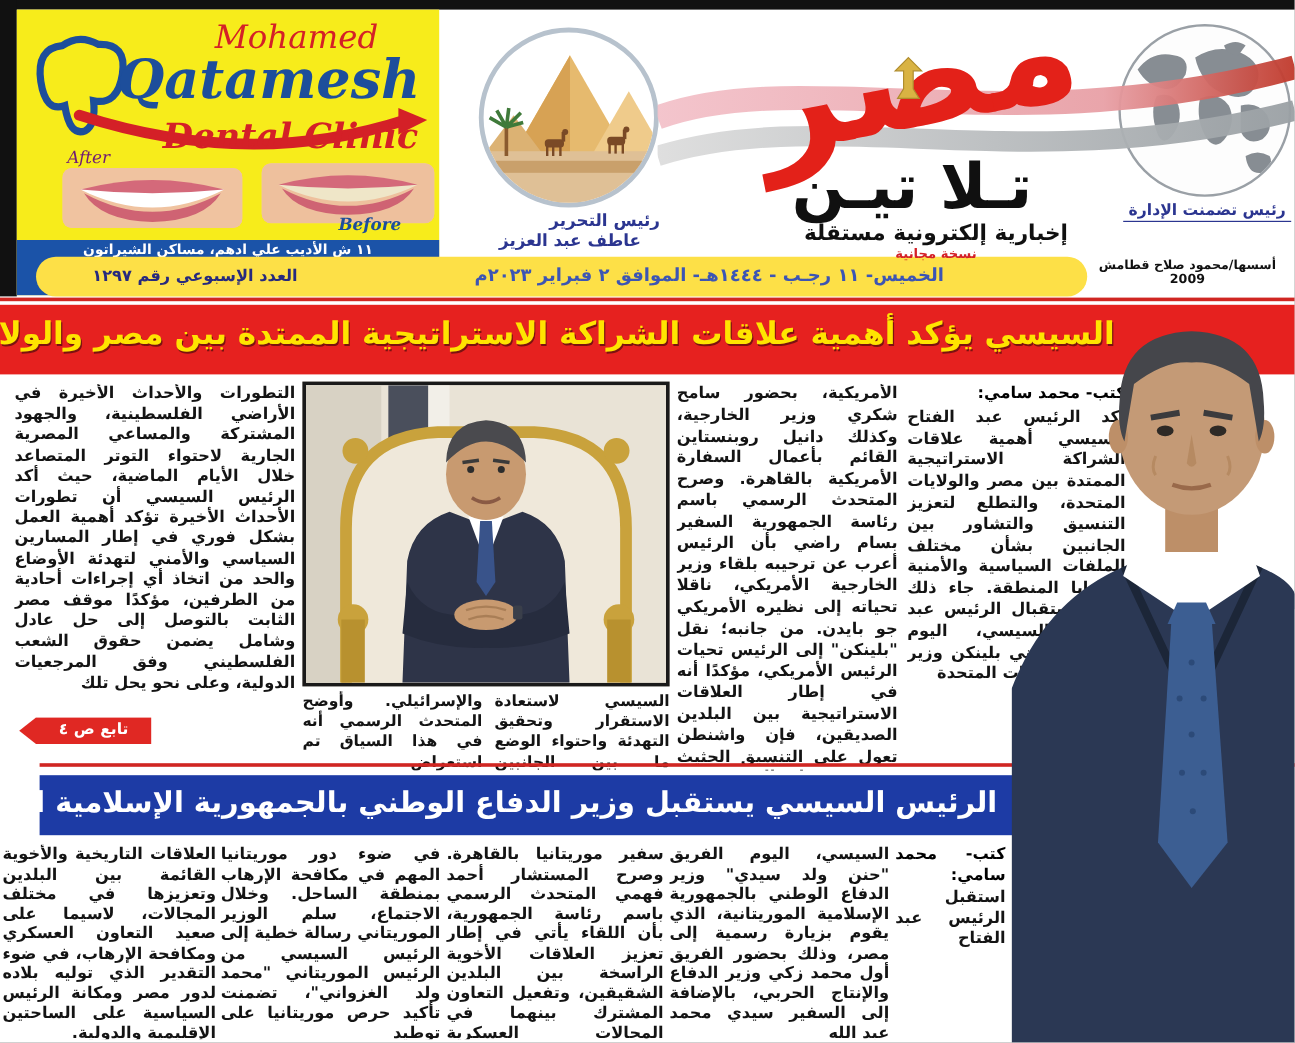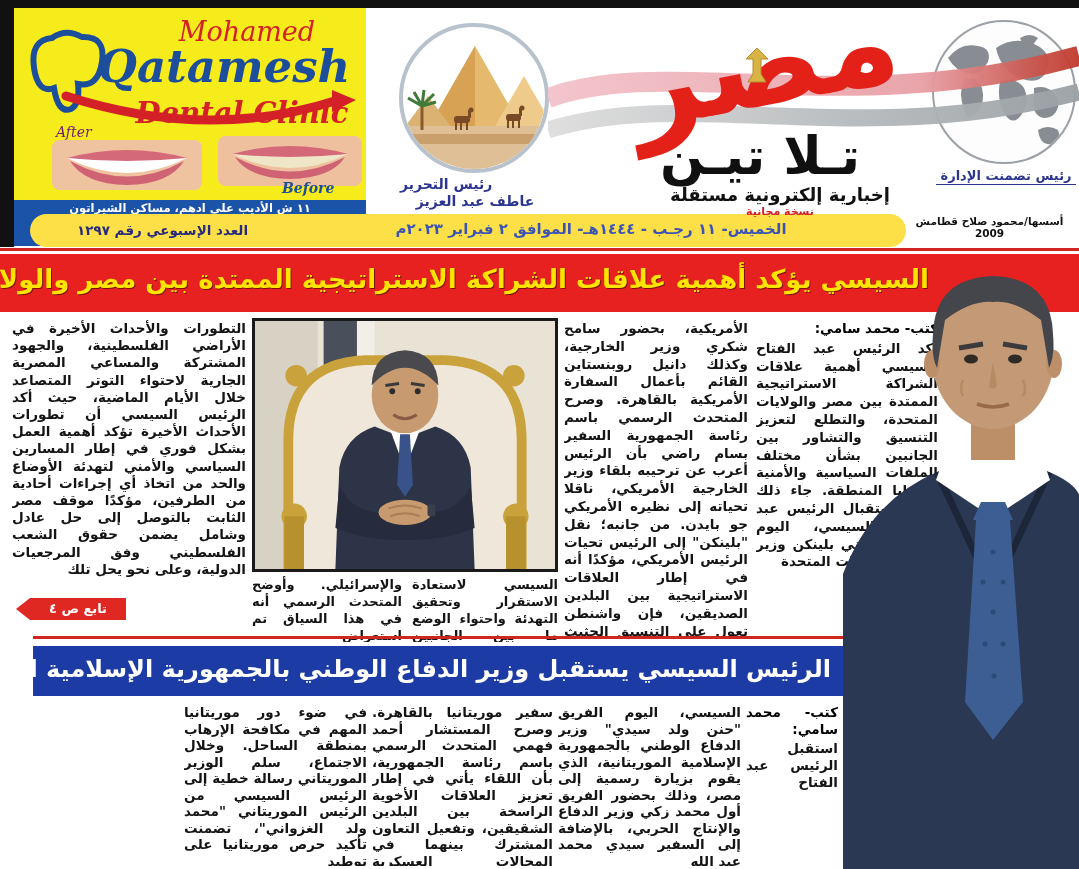--- a/index.html
+++ b/index.html
@@ -156,21 +156,21 @@
   </div>
   <svg class="abs" style="left:744px;top:46px;z-index:5;" width="26" height="38" viewBox="0 0 26 38">
     <path d="M13,2 L24,13 L17,13 L17,28 L22,36 L4,36 L9,28 L9,13 L2,13 Z" fill="#d9b343" stroke="#b08d2e" stroke-width="1"></path>
   </svg>
   <div class="abs" style="left:595px;top:126px;width:330px;text-align:center;z-index:4;">
     <span id="logo-sub">تـلا تيـن</span>
   </div>
   <div class="abs rtl bold" style="left:640px;top:184px;width:280px;text-align:center;font-size:18px;color:#101010;z-index:4;">إخبارية إلكترونية مستقلة</div>
   <div class="abs rtl bold" style="left:700px;top:205px;width:160px;text-align:center;font-size:11px;color:#d42027;z-index:4;">نسخة مجانية</div>
 
-  <div class="abs rtl bold navy" style="left:400px;top:176px;width:150px;text-align:left;font-size:14px;">رئيس التحرير</div>
+  <div class="abs rtl bold navy" style="left:400px;top:176px;width:150px;text-align:right;font-size:14px;">رئيس التحرير</div>
   <div class="abs rtl bold navy" style="left:392px;top:193px;width:166px;text-align:center;font-size:14px;">عاطف عبد العزيز</div>
 
   <div class="abs rtl bold navy" style="left:936px;top:168px;width:140px;text-align:center;font-size:13px;border-bottom:1.5px solid #2b3590;padding-bottom:1px;">رئيس تضمنت الإدارة</div>
   <div class="abs rtl bold" style="left:900px;top:215px;width:179px;text-align:center;font-size:10.5px;color:#111;">أسسها/محمود صلاح قطامش 2009</div>
 
   <div id="date-strip" class="abs">
     <div class="abs rtl bold" style="left:30px;top:8px;width:205px;text-align:center;font-size:13.5px;color:#272a7e;">العدد الإسبوعي رقم ١٢٩٧</div>
     <div class="abs rtl bold" style="right:55px;top:6px;width:520px;text-align:center;font-size:15px;color:#3c55b4;">الخميس- ١١ رجـب - ١٤٤٤هـ- الموافق ٢ فبراير ٢٠٢٣م</div>
   </div>
 
@@ -236,20 +236,23 @@
     <div>استقبل الرئيس عبد الفتاح</div>
   </div>
   <div class="col" style="left:558px;top:704px;width:183px;height:162px;font-size:13.5px;line-height:16.5px;">
     <div>السيسي، اليوم الفريق "حنن ولد سيدي" وزير الدفاع الوطني بالجمهورية الإسلامية الموريتانية، الذي يقوم بزيارة رسمية إلى مصر، وذلك بحضور الفريق أول محمد زكي وزير الدفاع والإنتاج الحربي، بالإضافة إلى السفير سيدي محمد عبد الله</div>
   </div>
   <div class="col" style="left:372px;top:704px;width:181px;height:162px;font-size:13.5px;line-height:16.5px;">
     <div>سفير موريتانيا بالقاهرة. وصرح المستشار أحمد فهمي المتحدث الرسمي باسم رئاسة الجمهورية، بأن اللقاء يأتي في إطار تعزيز العلاقات الأخوية الراسخة بين البلدين الشقيقين، وتفعيل التعاون المشترك بينهما في المجالات العسكرية والأمنية، لاسيما</div>
   </div>
   <div class="col" style="left:184px;top:704px;width:183px;height:162px;font-size:13.5px;line-height:16.5px;">
     <div>في ضوء دور موريتانيا المهم في مكافحة الإرهاب بمنطقة الساحل. وخلال الاجتماع، سلم الوزير الموريتاني رسالة خطية إلى الرئيس السيسي من الرئيس الموريتاني "محمد ولد الغزواني"، تضمنت تأكيد حرص موريتانيا على توطيد</div>
+  </div>
+  <div class="col" style="left:2px;top:704px;width:178px;height:162px;font-size:13.5px;line-height:16.5px;">
+    <div>العلاقات التاريخية والأخوية القائمة بين البلدين وتعزيزها في مختلف المجالات، لاسيما على صعيد التعاون العسكري ومكافحة الإرهاب، في ضوء التقدير الذي توليه بلاده لدور مصر ومكانة الرئيس السياسية على الساحتين الإقليمية والدولية.</div>
   </div>
 
   <div id="portrait" class="abs">
     <svg width="236" height="607" viewBox="0 0 236 607">
       <path d="M0,607 L0,312 Q28,238 94,210 L150,252 L206,210 Q244,226 236,246 L236,607 Z" fill="#2b3854"></path>
       <path d="M94,210 L150,330 L206,210" fill="none" stroke="#1c2638" stroke-width="7"></path>
       <polygon points="100,198 150,232 200,198 207,218 150,256 93,218" fill="#ffffff"></polygon>
       <rect x="128" y="150" width="44" height="48" fill="#bd8f68"></rect>
       <ellipse cx="150" cy="95" rx="61" ry="72" fill="#c49a76"></ellipse>
       <ellipse cx="89" cy="102" rx="8" ry="14" fill="#bd8f68"></ellipse>

